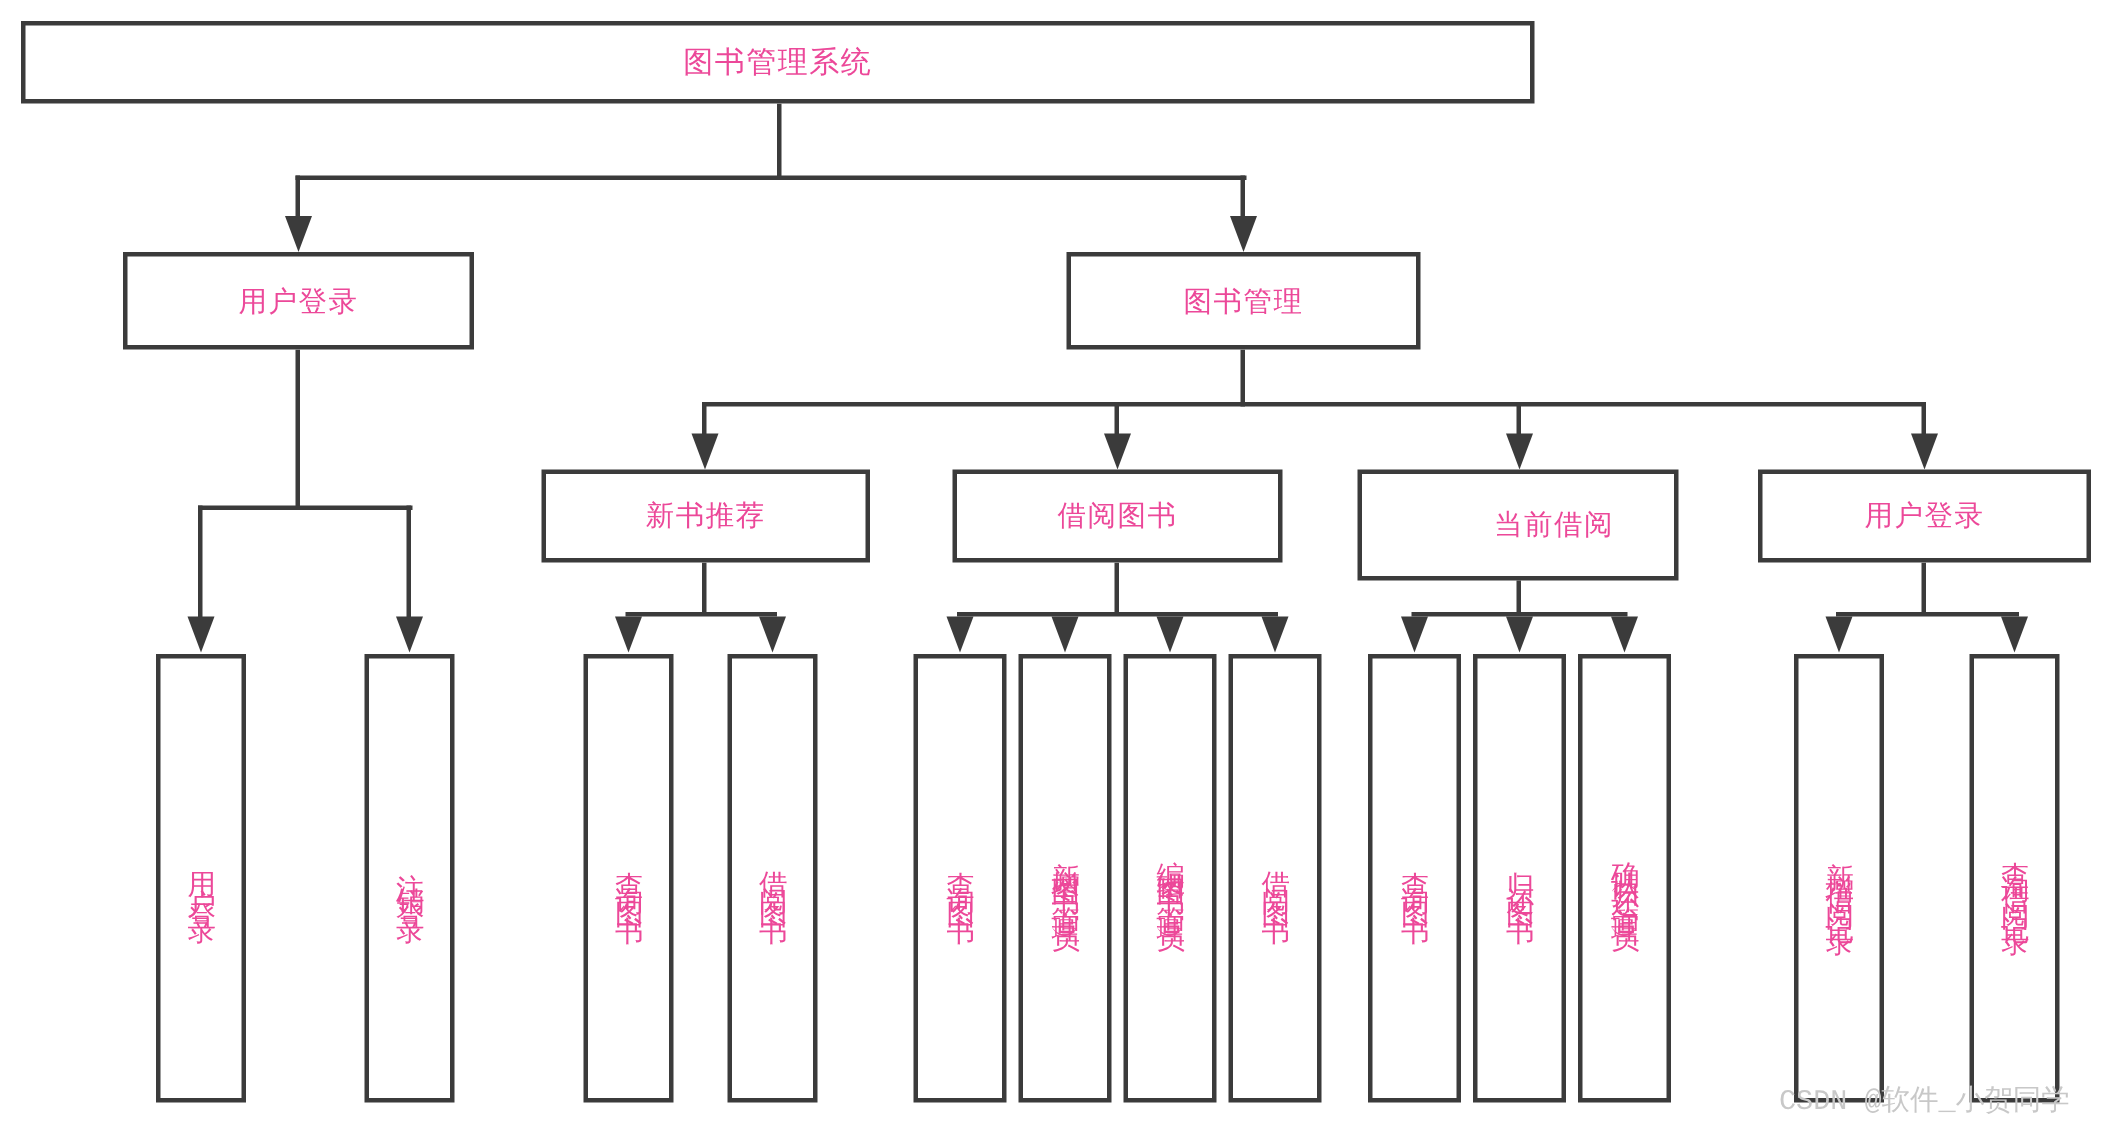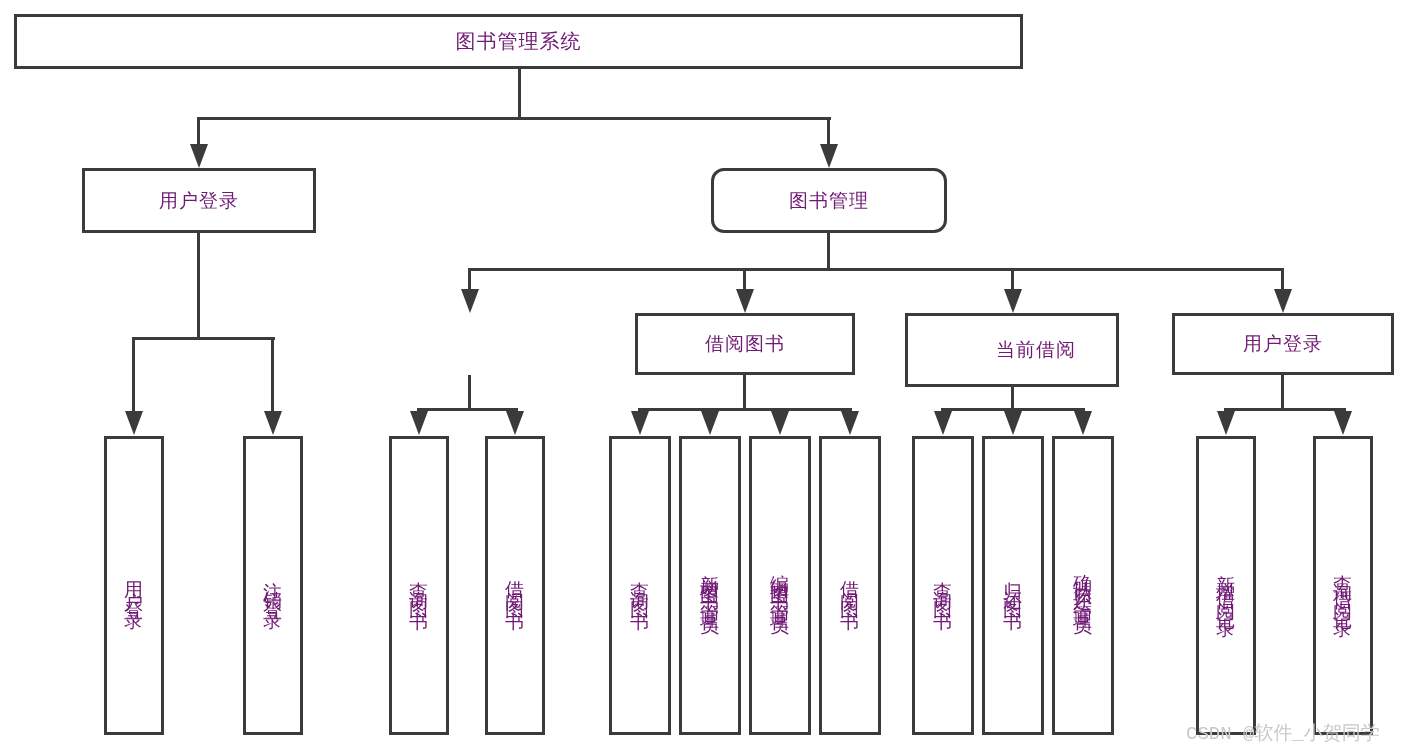--- a/index.html
+++ b/index.html
@@ -11,21 +11,21 @@
     overflow:hidden;
   }
   .box {
     position:absolute;
     box-sizing:border-box;
     background:#ffffff;
     border:3px solid #3b3b3b;
     display:flex;
     align-items:center;
     justify-content:center;
-    color:#701a75;
+    color:#ec4899;
     z-index:2;
   }
   .hlabel { font-size:19px; letter-spacing:1px; white-space:nowrap; }
   .root .hlabel { font-size:20px; }
   .vbox .vlabel {
     writing-mode:vertical-rl;
     text-orientation:mixed;
     font-size:19px;
     letter-spacing:10px;
     line-height:1;
@@ -101,24 +101,27 @@
   <div class="arrow" style="left:1217px; top:411px;"></div>
   <div class="arrow" style="left:1334px; top:411px;"></div>
 
   <div class="box root" style="left:14px; top:14px; width:1009px; height:55px;">
     <span class="hlabel">图书管理系统</span>
   </div>
 
   <div class="box" style="left:82px; top:168px; width:234px; height:65px;">
     <span class="hlabel">用户登录</span>
   </div>
-  <div class="box" style="left:711px; top:168px; width:236px; height:65px;border-radius:13px;">
+  <div class="box" style="left:711px; top:168px; width:236px; height:65px;">
     <span class="hlabel">图书管理</span>
   </div>
 
+  <div class="box" style="left:361px; top:313px; width:219px; height:62px;">
+    <span class="hlabel">新书推荐</span>
+  </div>
   <div class="box" style="left:635px; top:313px; width:220px; height:62px;">
     <span class="hlabel">借阅图书</span>
   </div>
   <div class="box" style="left:905px; top:313px; width:214px; height:74px;padding-left:48px;">
     <span class="hlabel">当前借阅</span>
   </div>
   <div class="box" style="left:1172px; top:313px; width:222px; height:62px;">
     <span class="hlabel">用户登录</span>
   </div>
 

